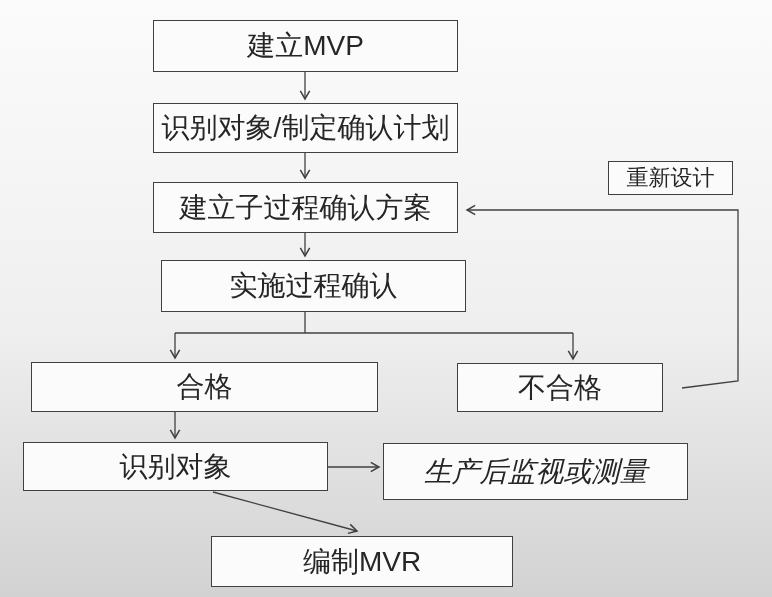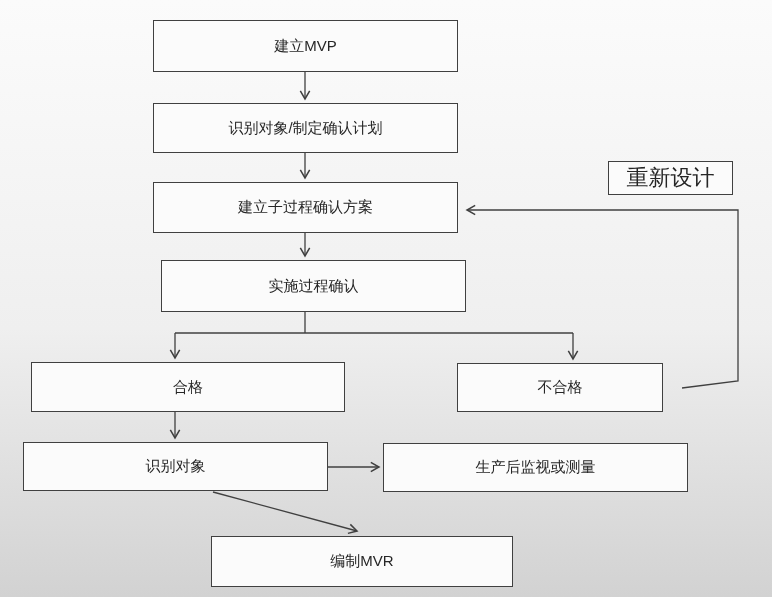--- a/index.html
+++ b/index.html
@@ -19,33 +19,33 @@
     pointer-events: none;
   }
   .node {
     position: absolute;
     box-sizing: border-box;
     background: #fbfbfb;
     border: 1.5px solid #404040;
     display: flex;
     align-items: center;
     justify-content: center;
-    font-size: 15px;
+    font-size: 28px;
     color: #262626;
     text-align: center;
     white-space: nowrap;
   }
   .n-build-mvp        { left: 153px; top:  20px; width: 305px; height: 52px; }
   .n-identify-plan    { left: 153px; top: 103px; width: 305px; height: 50px; }
   .n-subprocess       { left: 153px; top: 182px; width: 305px; height: 51px; }
   .n-implement        { left: 161px; top: 260px; width: 305px; height: 52px; }
-  .n-qualified        { left:  31px; top: 362px; width: 314px; height: 50px; }
+  .n-qualified        { left:  31px; top: 362px; width: 347px; height: 50px; }
   .n-unqualified      { left: 457px; top: 363px; width: 206px; height: 49px; }
   .n-param-std        { left:  23px; top: 442px; width: 305px; height: 49px; }
-  .n-post-prod        { left: 383px; top: 443px; width: 305px; height: 49px; }
+  .n-post-prod        { left: 383px; top: 443px; width: 305px; height: 57px; font-style: italic; }
   .n-compile-mvr      { left: 211px; top: 536px; width: 302px; height: 51px; text-align: right; }
   .n-redesign         { left: 608px; top: 161px; width: 125px; height: 34px; font-size: 22px; }
 </style>
 </head>
 <body>
 
 <div class="canvas">
 
   <svg class="connectors" viewBox="0 0 772 597" xmlns="http://www.w3.org/2000/svg">
     <defs>

